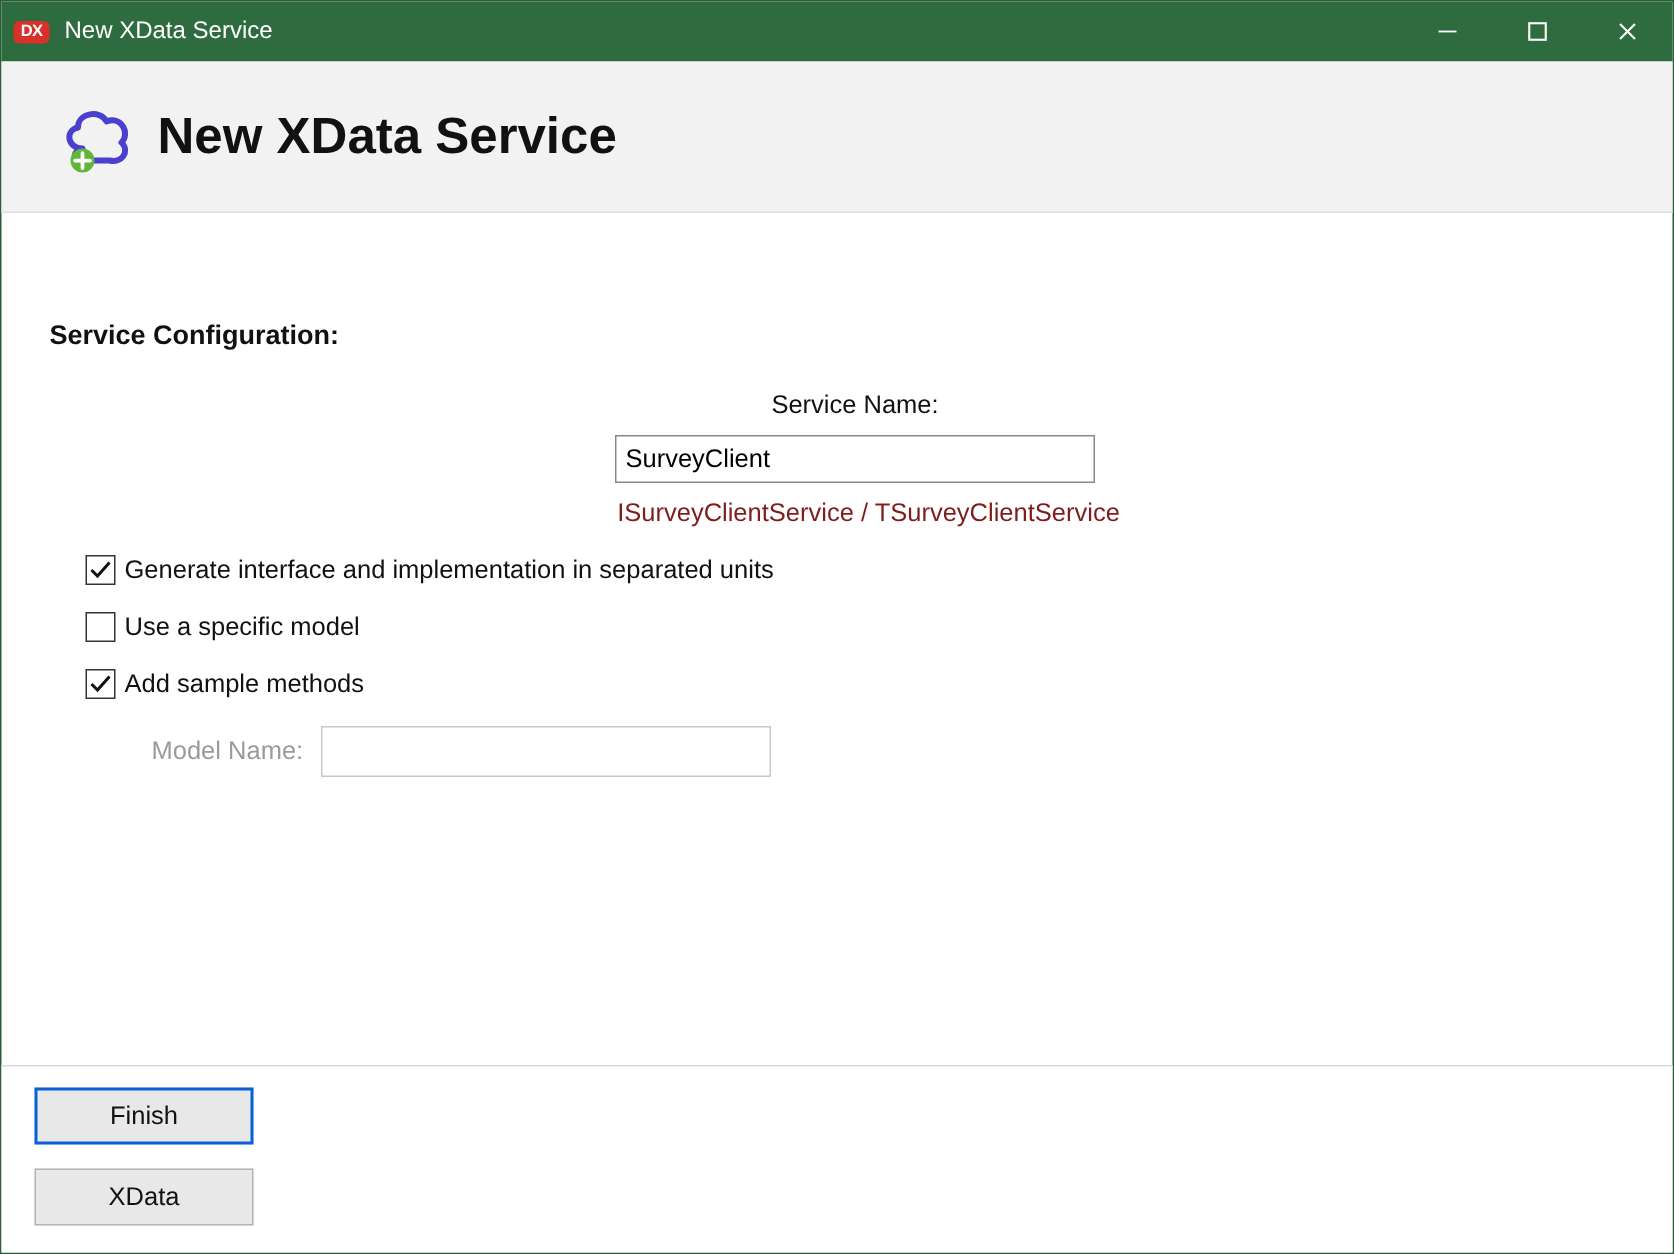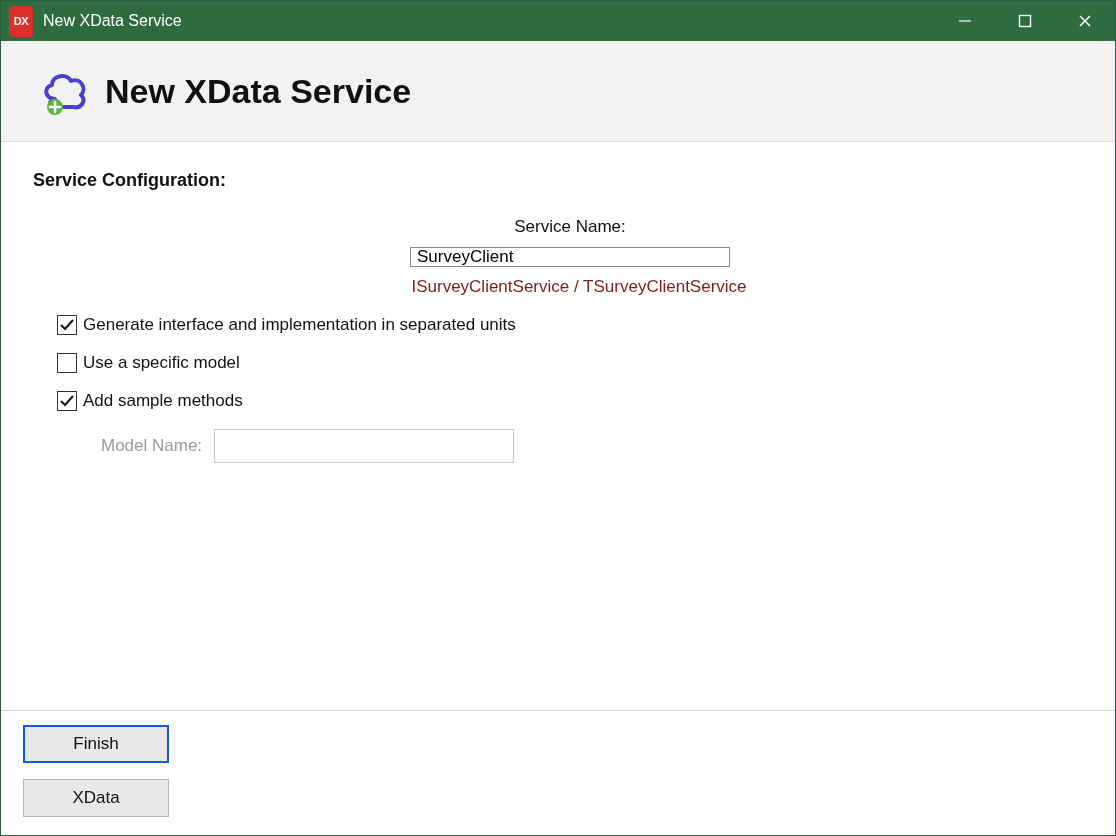--- a/index.html
+++ b/index.html
@@ -24,21 +24,21 @@
   .titlebar {
     background: #2e6b3f;
     height: 40px;
     display: flex;
     align-items: center;
     color: #fff;
     font-size: 16px;
   }
   .titlebar-icon {
     width: 24px;
-    height: 31px;
+    height: 15px;
     margin-left: 8px;
     margin-right: 10px;
     background: #d8302a;
     border-radius: 4px;
     display: flex;
     align-items: center;
     justify-content: center;
     color: #fff;
     font-size: 11px;
     font-weight: bold;
@@ -82,40 +82,41 @@
   .content {
     flex: 1;
     padding: 28px 32px 10px 32px;
     color: #111;
     overflow: hidden;
   }
   .section-heading {
     font-weight: 700;
     font-size: 18px;
     margin-bottom: 26px;
+    margin-top: 43px;
   }
   .form-block {
     padding-left: 24px;
   }
   .row {
     display: flex;
     align-items: center;
     margin-bottom: 18px;
     gap: 10px;
     flex-direction: column;
   }
   .label {
     font-size: 17px;
     color: #111;
   }
   .label.disabled {
     color: #9a9a9a;
   }
   .text-input {
-    height: 20px;
+    height: 32px;
     border: 1px solid #888;
     padding: 2px 6px;
     font-size: 17px;
     font-family: inherit;
     background: #fff;
   }
   .text-input.svc {
     width: 320px;
   }
   .text-input[disabled] {

